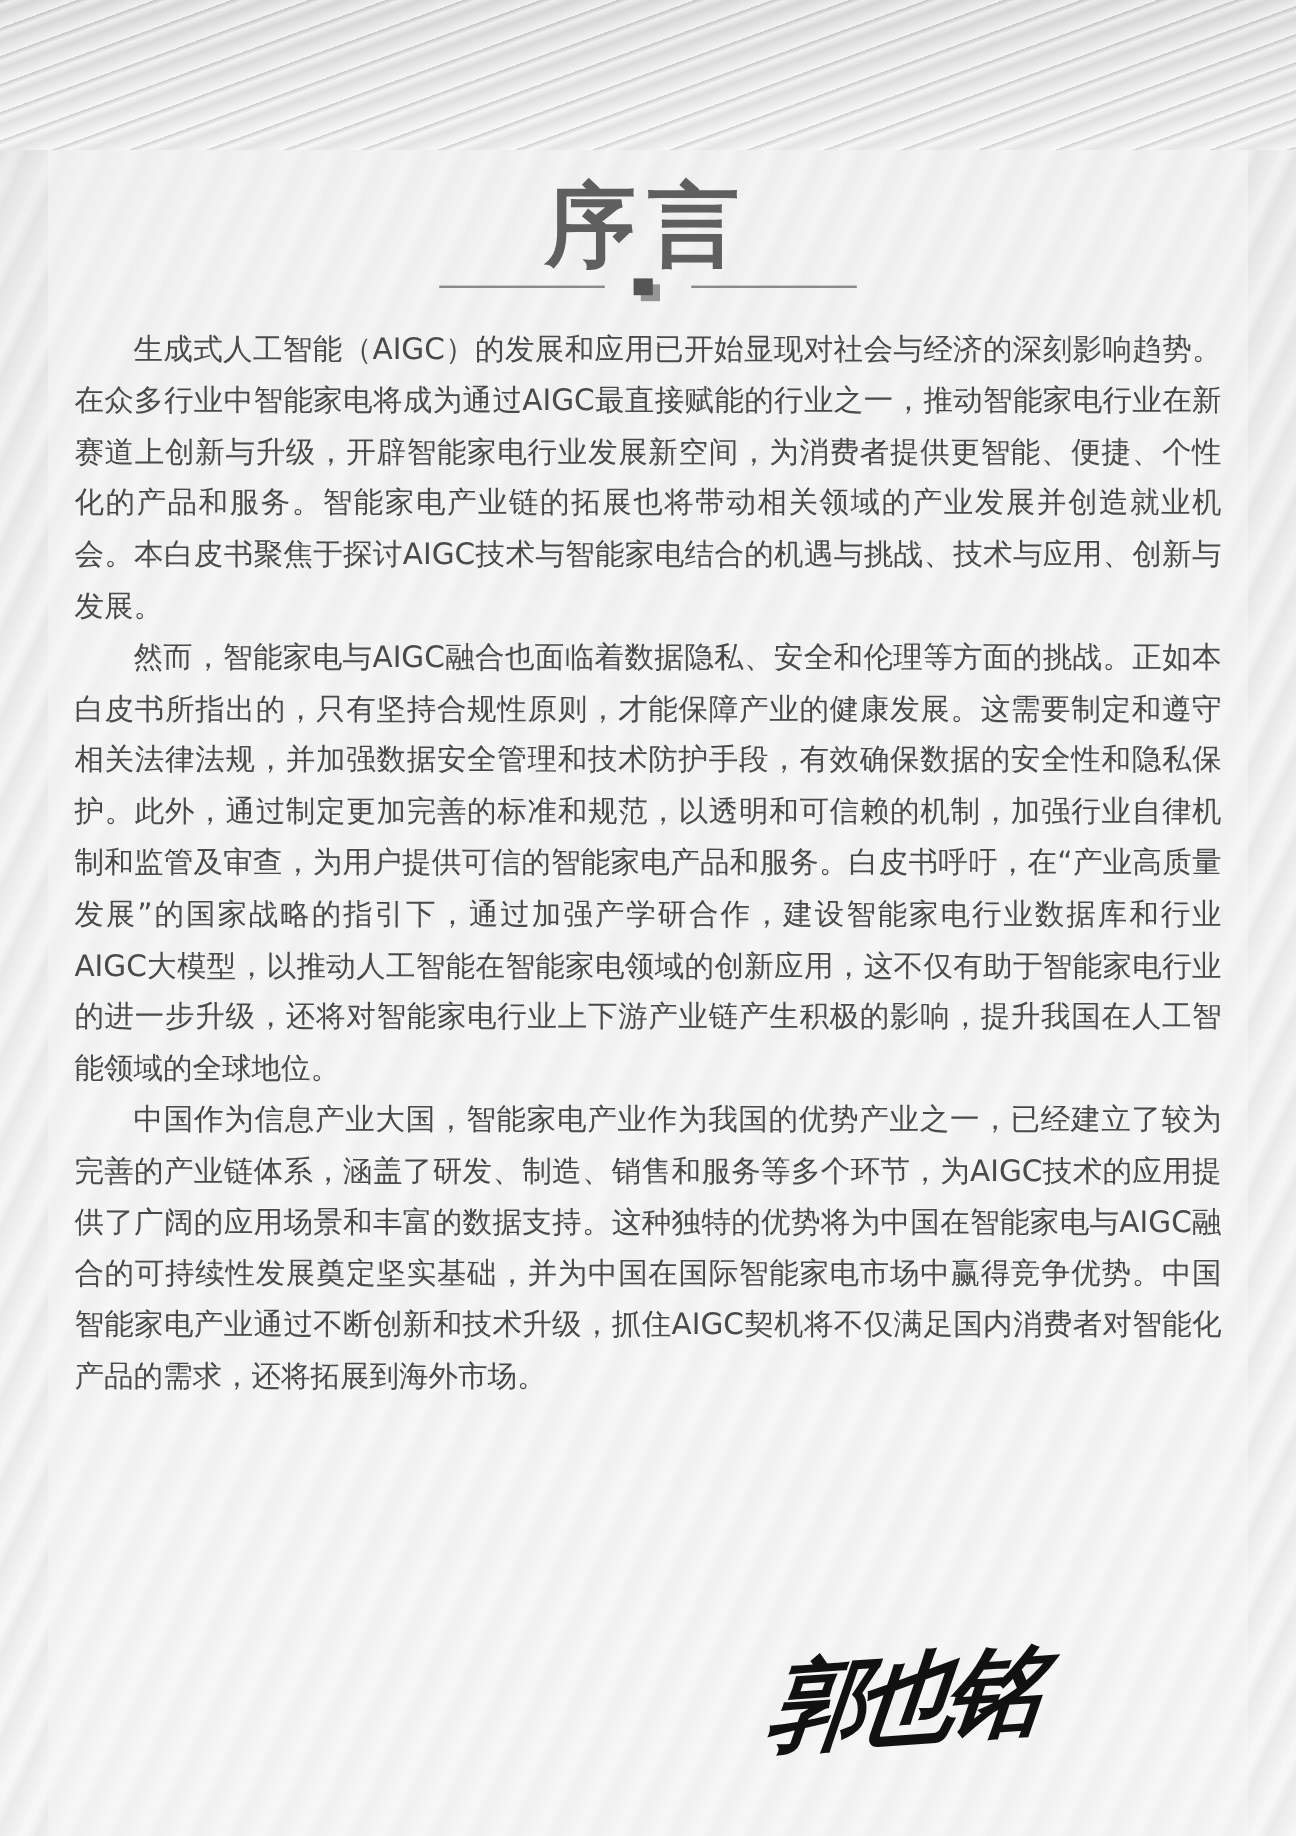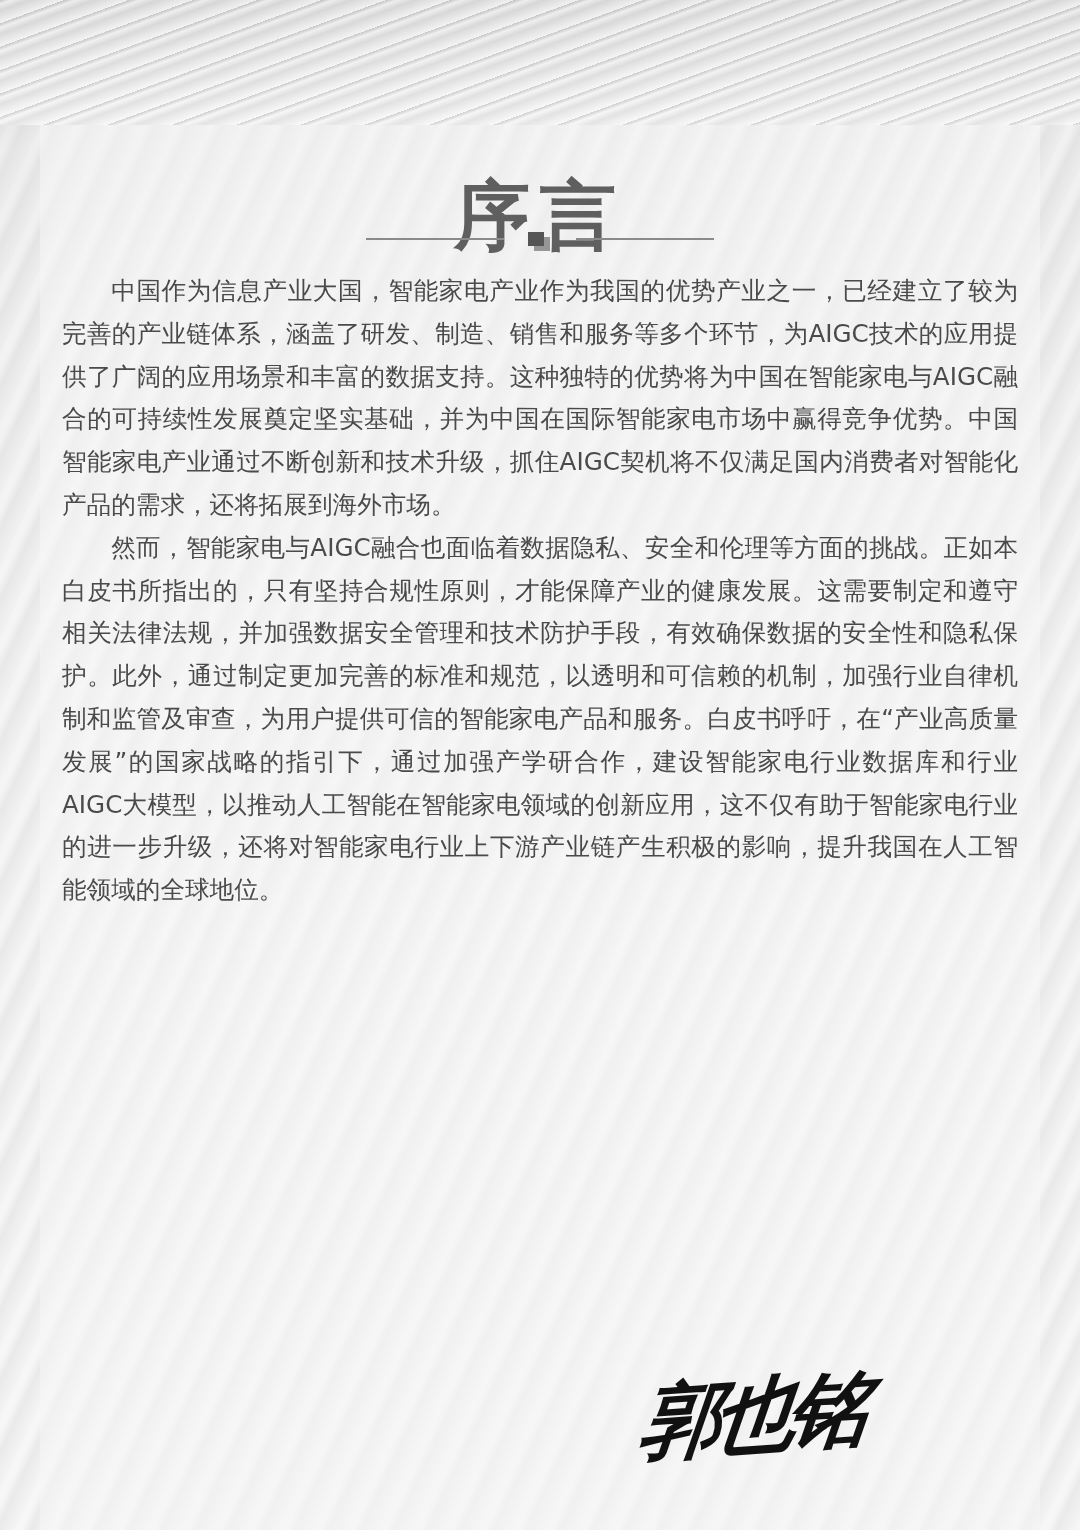--- a/index.html
+++ b/index.html
@@ -20,21 +20,21 @@
     background:
       repeating-linear-gradient(160deg, rgba(150,150,150,0.35) 0px, rgba(255,255,255,0.5) 4px, rgba(200,200,200,0.3) 10px, rgba(255,255,255,0.6) 22px),
       linear-gradient(180deg,#dcdcdc,#f0f0f0);
   }
   .panel {
     position:absolute; left:40px; top:125px; width:1000px; height:1405px;
     background:rgba(245,245,245,0.55);
   }
   .title {
     position:absolute; left:0; width:1080px; top:138px; text-align:center;
-    font-size:76px; font-weight:bold; color:#5f5f5f; letter-spacing:10px;margin-top:28px;
+    font-size:76px; font-weight:bold; color:#5f5f5f; letter-spacing:10px;
   }
   .divider { position:absolute; top:238px; height:2px; background:#8a8a8a; }
   .divider.left { left:366px; width:138px; }
   .divider.right { left:576px; width:138px; }
   .diamond { position:absolute; left:528px; top:232px; }
   .diamond .a { position:absolute; left:0; top:0; width:16px; height:14px; background:#555; }
   .diamond .b { position:absolute; left:6px; top:5px; width:16px; height:14px; background:#8c8c8c; opacity:0.9; }
   .body-text {
     position:absolute; left:62px; top:270px; width:956px;
     font-size:24.6px; line-height:42.8px; color:#4a4a4a;
@@ -58,17 +58,18 @@
 <div class="title">序言</div>
 
 <div class="divider left"></div>
 <div class="diamond">
   <div class="b"></div>
     <div class="a"></div>
 </div>
 <div class="divider right"></div>
 
 <div class="body-text">
+  <p>生成式人工智能（AIGC）的发展和应用已开始显现对社会与经济的深刻影响趋势。在众多行业中智能家电将成为通过AIGC最直接赋能的行业之一，推动智能家电行业在新赛道上创新与升级，开辟智能家电行业发展新空间，为消费者提供更智能、便捷、个性化的产品和服务。智能家电产业链的拓展也将带动相关领域的产业发展并创造就业机会。本白皮书聚焦于探讨AIGC技术与智能家电结合的机遇与挑战、技术与应用、创新与发展。</p>
+  <p>然而，智能家电与AIGC融合也面临着数据隐私、安全和伦理等方面的挑战。正如本白皮书所指出的，只有坚持合规性原则，才能保障产业的健康发展。这需要制定和遵守相关法律法规，并加强数据安全管理和技术防护手段，有效确保数据的安全性和隐私保护。此外，通过制定更加完善的标准和规范，以透明和可信赖的机制，加强行业自律机制和监管及审查，为用户提供可信的智能家电产品和服务。白皮书呼吁，在“产业高质量发展”的国家战略的指引下，通过加强产学研合作，建设智能家电行业数据库和行业AIGC大模型，以推动人工智能在智能家电领域的创新应用，这不仅有助于智能家电行业的进一步升级，还将对智能家电行业上下游产业链产生积极的影响，提升我国在人工智能领域的全球地位。</p>
   <p>中国作为信息产业大国，智能家电产业作为我国的优势产业之一，已经建立了较为完善的产业链体系，涵盖了研发、制造、销售和服务等多个环节，为AIGC技术的应用提供了广阔的应用场景和丰富的数据支持。这种独特的优势将为中国在智能家电与AIGC融合的可持续性发展奠定坚实基础，并为中国在国际智能家电市场中赢得竞争优势。中国智能家电产业通过不断创新和技术升级，抓住AIGC契机将不仅满足国内消费者对智能化产品的需求，还将拓展到海外市场。</p>
-  <p>然而，智能家电与AIGC融合也面临着数据隐私、安全和伦理等方面的挑战。正如本白皮书所指出的，只有坚持合规性原则，才能保障产业的健康发展。这需要制定和遵守相关法律法规，并加强数据安全管理和技术防护手段，有效确保数据的安全性和隐私保护。此外，通过制定更加完善的标准和规范，以透明和可信赖的机制，加强行业自律机制和监管及审查，为用户提供可信的智能家电产品和服务。白皮书呼吁，在“产业高质量发展”的国家战略的指引下，通过加强产学研合作，建设智能家电行业数据库和行业AIGC大模型，以推动人工智能在智能家电领域的创新应用，这不仅有助于智能家电行业的进一步升级，还将对智能家电行业上下游产业链产生积极的影响，提升我国在人工智能领域的全球地位。</p>
 </div>
 
 <div class="signature">郭也铭</div>
 
 </body></html>

